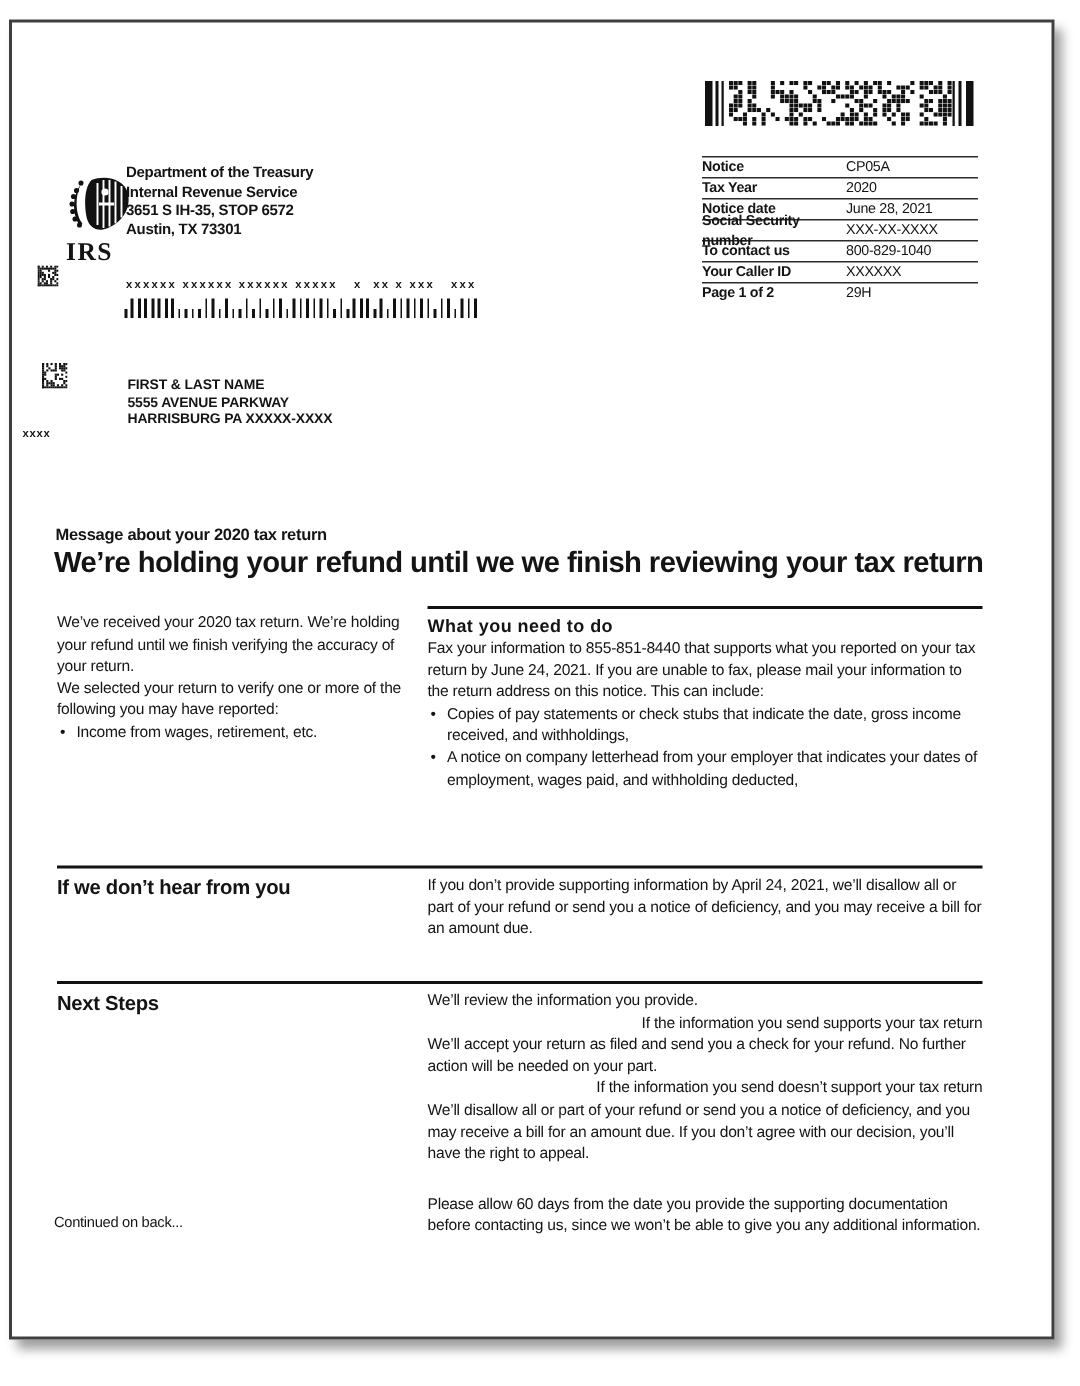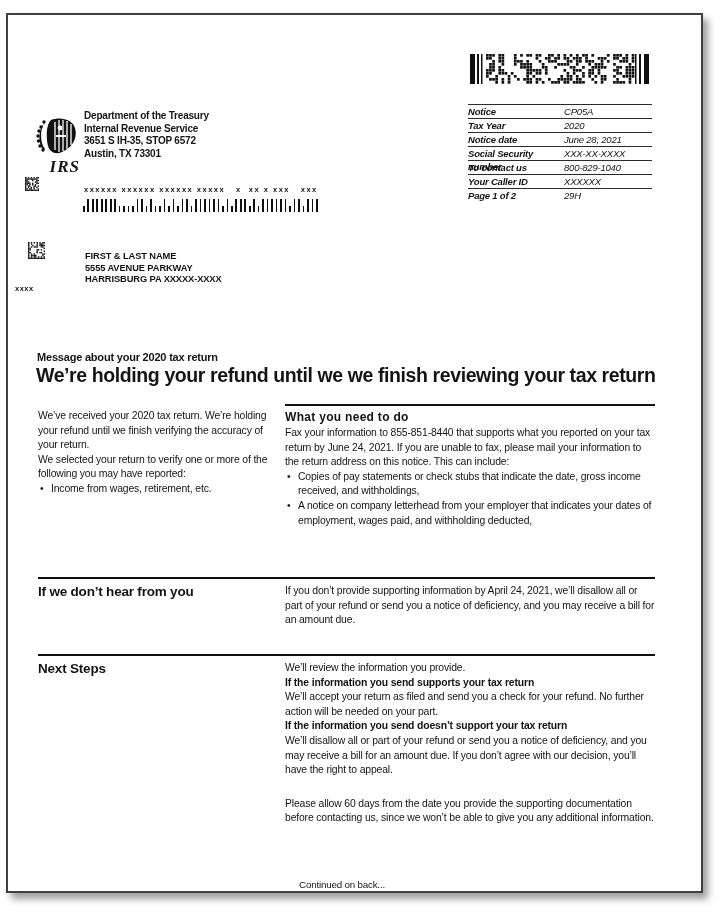--- a/index.html
+++ b/index.html
@@ -14,28 +14,28 @@
     box-shadow:5px 6px 7px rgba(0,0,0,.38);
     overflow:hidden;
   }
   .abs{position:absolute;}
 
   
   .bc2d{left:462px;top:39px;width:182px;height:30px;}
 
   
   .notice-table{left:460px;top:89px;width:184px;font-size:9.5px;line-height:13px;}
-  .nt-row{display:flex;border-bottom:1px solid #2b2b2b;height:13px;font-style:italic;}
+  .nt-row{display:flex;border-bottom:1px solid #2b2b2b;height:13px;align-items:center;}
   .nt-row:first-child{border-top:1px solid #2b2b2b;}
   .nt-row:last-child{border-bottom:none;}
   .nt-label{width:96px;font-weight:bold;letter-spacing:-0.2px;}
   .nt-value{flex:1;letter-spacing:-0.2px;}
 
   
-  .logo-wrap{left:24px;top:102px;width:48px;text-align:right;font-style:italic;}
+  .logo-wrap{left:36px;top:102px;width:48px;text-align:left;}
   .logo-text{font-family:"Liberation Serif",serif;font-weight:bold;font-size:17px;letter-spacing:1px;margin-top:-2px;}
   .agency{left:76px;top:95px;font-size:10px;font-weight:bold;line-height:12.6px;letter-spacing:-0.2px;}
 
   .dm1{left:17px;top:162px;width:14px;height:14px;}
   .mail-line{left:76px;top:170px;font-size:7.5px;font-weight:bold;letter-spacing:1.5px;white-space:pre;}
   .postnet{left:75px;top:184px;width:242px;height:13px;display:flex;align-items:flex-end;}
   .postnet i{display:block;width:1.6px;background:#111;margin-right:2.9px;}
 
   .dm2{left:20px;top:227px;width:17px;height:17px;}
   .recipient{left:77px;top:236px;font-size:9.3px;font-weight:bold;line-height:11.6px;letter-spacing:-0.1px;}
@@ -54,24 +54,24 @@
   ul.blist{margin:0;padding:0;list-style:none;}
   ul.blist li{position:relative;padding-left:13px;font-size:10.4px;line-height:14.6px;letter-spacing:-0.15px;}
   ul.blist li::before{content:"\2022";position:absolute;left:2px;}
 
   
   .section{left:30px;width:617px;display:flex;padding-top:5px;}
   .sec-ifnohear{top:562px;}
   .sec-next{top:639px;}
   .sec-heading{width:247px;font-size:13.5px;font-weight:bold;letter-spacing:-0.2px;}
   .sec-body{flex:1;}
-  .bold-sub{font-weight:bold;}
+  .bold-sub{font-weight:normal;text-align:right;}
   .closing{margin-top:19px;}
 
-  .continued{left:28px;top:864px;width:612px;text-align:center;font-size:9.8px;letter-spacing:-0.2px;}
+  .continued{left:28px;top:795px;width:612px;text-align:left;font-size:9.8px;letter-spacing:-0.2px;}
 </style>
 </head>
 <body>
 
 <div class="page">
 
   <svg class="abs bc2d" id="bc2d" viewBox="0 0 182 30">
       <rect x="0" y="0" width="5" height="30" fill="#111"></rect>
       <rect x="7" y="0" width="2" height="30" fill="#111"></rect>
       <rect x="11" y="0" width="1.5" height="30" fill="#111"></rect>

